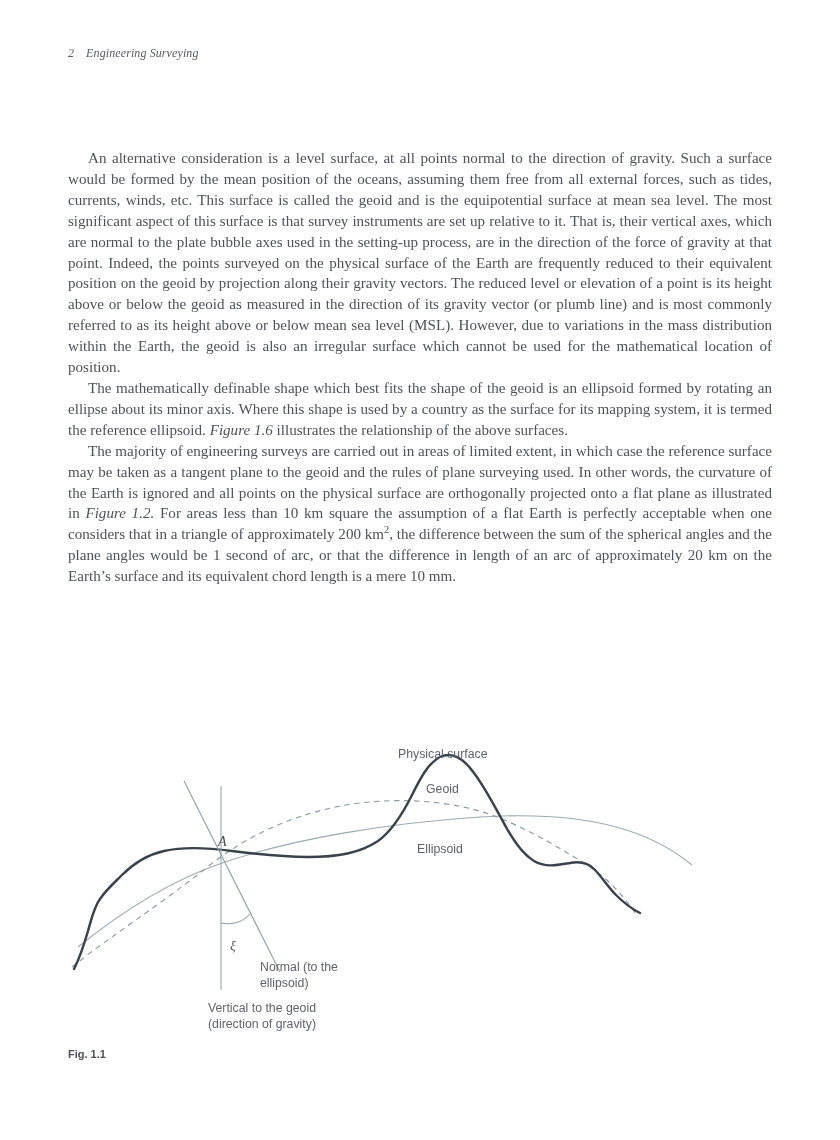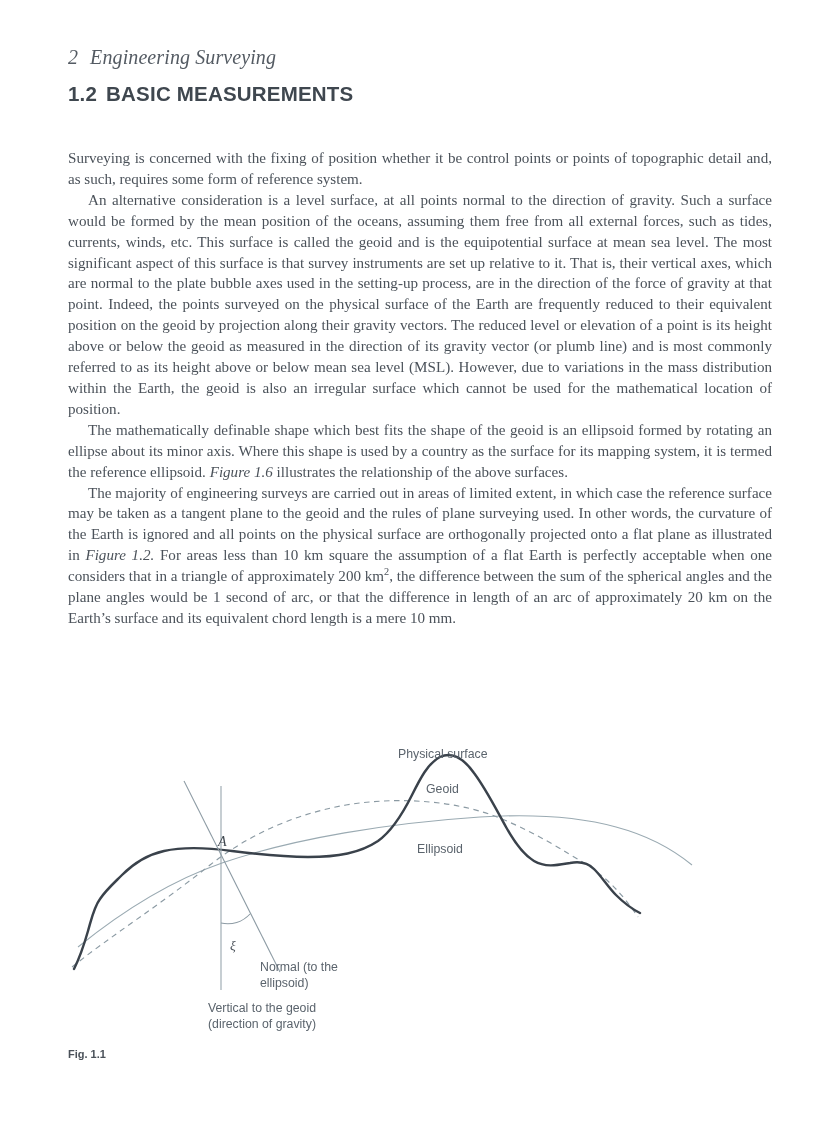--- a/index.html
+++ b/index.html
@@ -23,21 +23,21 @@
     height: 1140px;
   }
 
   
   .running-head {
     position: absolute;
     left: 68px;
     top: 46px;
     font-family: "Liberation Serif", serif;
     font-style: italic;
-    font-size: 20px;
+    font-size: 12px;
     color: #545b63;
     letter-spacing: 0.1px;
     white-space: nowrap;
   }
   .running-head .folio {
     font-style: italic;
     margin-right: 12px;
   }
 
   
@@ -125,26 +125,22 @@
 </style>
 </head>
 <body>
 
 <div class="page">
 
   <div class="running-head">
     <span class="folio">2</span><span>Engineering Surveying</span>
   </div>
 
-  <div class="section-heading">
-    <span class="num">1.2</span><span>BASIC MEASUREMENTS</span>
-  </div>
 
   <div class="body-text" id="body-text">
-      <p>Surveying is concerned with the fixing of position whether it be control points or points of topographic detail and, as such, requires some form of reference system.</p>
       <p class="indent">An alternative consideration is a level surface, at all points normal to the direction of gravity. Such a surface would be formed by the mean position of the oceans, assuming them free from all external forces, such as tides, currents, winds, etc. This surface is called the geoid and is the equipotential surface at mean sea level. The most significant aspect of this surface is that survey instruments are set up relative to it. That is, their vertical axes, which are normal to the plate bubble axes used in the setting-up process, are in the direction of the force of gravity at that point. Indeed, the points surveyed on the physical surface of the Earth are frequently reduced to their equivalent position on the geoid by projection along their gravity vectors. The reduced level or elevation of a point is its height above or below the geoid as measured in the direction of its gravity vector (or plumb line) and is most commonly referred to as its height above or below mean sea level (MSL). However, due to variations in the mass distribution within the Earth, the geoid is also an irregular surface which cannot be used for the mathematical location of position.</p>
       <p class="indent">The mathematically definable shape which best fits the shape of the geoid is an ellipsoid formed by rotating an ellipse about its minor axis. Where this shape is used by a country as the surface for its mapping system, it is termed the reference ellipsoid. <i>Figure 1.6</i> illustrates the relationship of the above surfaces.</p>
       <p class="indent">The majority of engineering surveys are carried out in areas of limited extent, in which case the reference surface may be taken as a tangent plane to the geoid and the rules of plane surveying used. In other words, the curvature of the Earth is ignored and all points on the physical surface are orthogonally projected onto a flat plane as illustrated in <i>Figure 1.2.</i> For areas less than 10 km square the assumption of a flat Earth is perfectly acceptable when one considers that in a triangle of approximately 200 km<sup>2</sup>, the difference between the sum of the spherical angles and the plane angles would be 1 second of arc, or that the difference in length of an arc of approximately 20 km on the Earth’s surface and its equivalent chord length is a mere 10 mm.</p>
     </div>
 
   <div class="figure">
     <svg width="720" height="300" viewBox="0 0 720 300" xmlns="http://www.w3.org/2000/svg">
 
       <path d="M 18 212 C 60 178, 110 146, 162 128
                C 235 103, 330 88, 420 82

